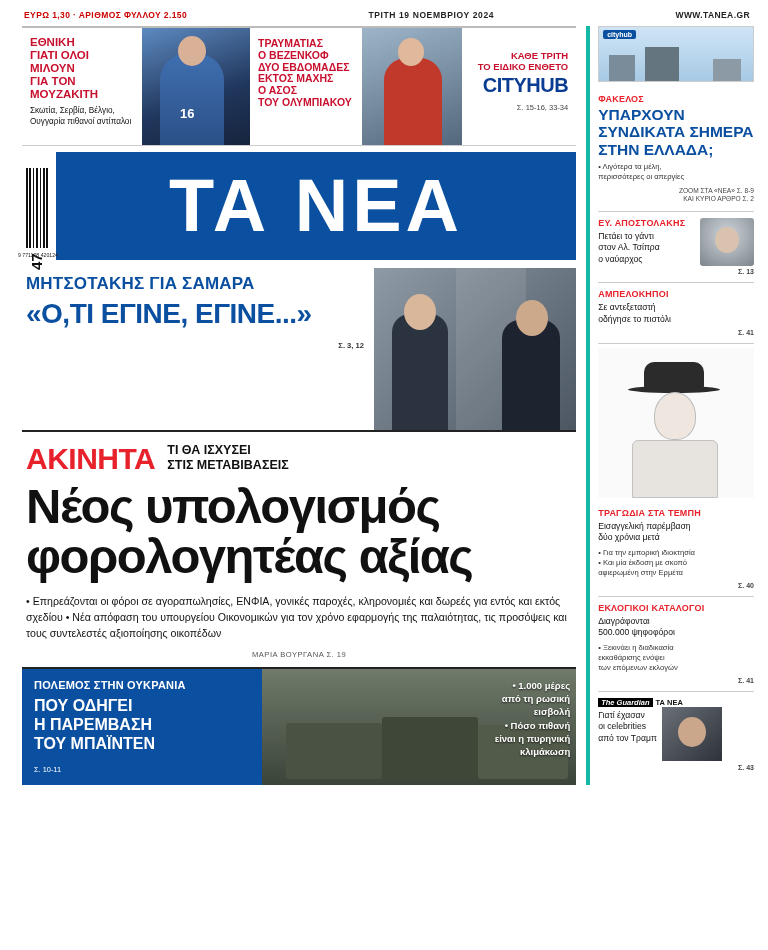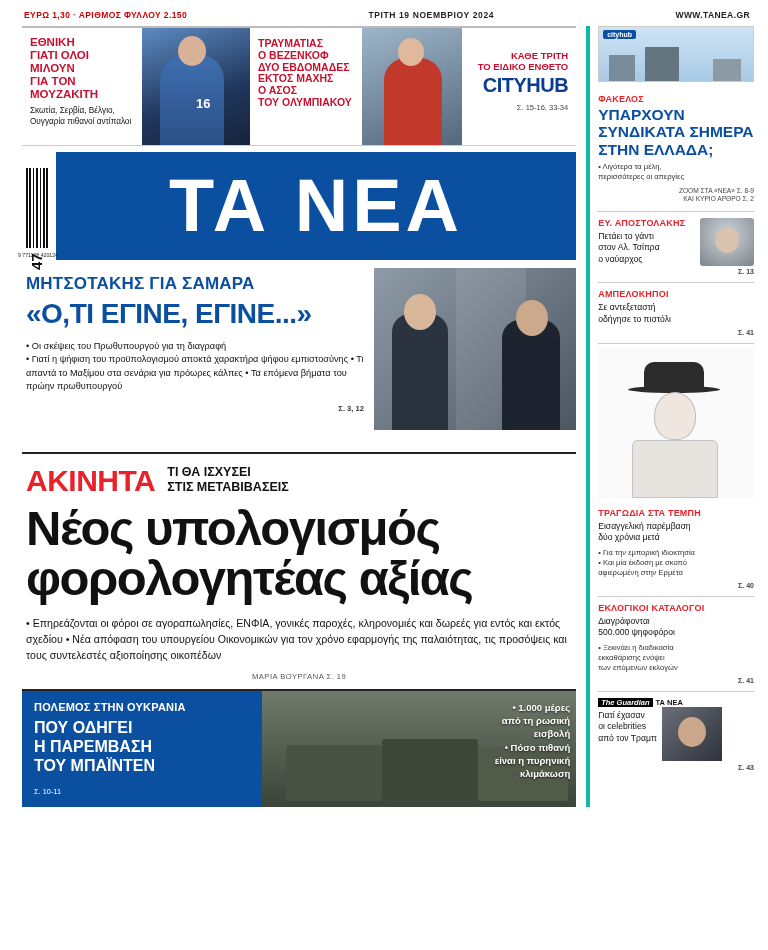--- a/index.html
+++ b/index.html
@@ -33,21 +33,21 @@
     width: 96px; background:#e8222a; color:#fff; position:relative;
     display:flex; align-items:flex-start; justify-content:center; padding-top:4px;
   }
   .onoma .logo { font-size: 21px; font-weight:bold; font-style:italic; letter-spacing:-1px; }
   .sb-text1 { width: 120px; padding: 8px 6px 4px 8px; }
   .sb-text1 .k { color:#c8102e; font-weight:bold; font-size:11.5px; line-height:1.12; }
   .sb-text1 .s { color:#111; font-size:8.2px; line-height:1.25; margin-top:6px; }
   .sb-img1 { width: 108px; background: linear-gradient(160deg,#5d8ac0,#20365c 60%,#16243d); position:relative; overflow:hidden;}
   .sb-img1:after{content:"";position:absolute;left:18px;top:26px;width:64px;height:94px;border-radius:26px 26px 0 0;background:linear-gradient(180deg,#3f6fb0,#2b4f86);}
   .sb-img1:before{content:"";position:absolute;left:36px;top:8px;width:28px;height:30px;border-radius:50%;background:#d8b196;z-index:2;}
-  .sb-num{position:absolute;left:38px;top:68px;color:#fff;font-weight:bold;font-size:13px;z-index:3;margin-left:16px;}
+  .sb-num{position:absolute;left:38px;top:78px;color:#fff;font-weight:bold;font-size:13px;z-index:3;}
   .sb-text2 { width: 112px; padding: 10px 6px 4px 8px; }
   .sb-text2 .k { color:#c8102e; font-weight:bold; font-size:10.5px; line-height:1.12; }
   .sb-img2 { width: 100px; background: linear-gradient(160deg,#9db4c9,#54687d); position:relative; overflow:hidden;}
   .sb-img2:after{content:"";position:absolute;left:22px;top:30px;width:58px;height:90px;border-radius:22px 22px 0 0;background:#c0392b;}
   .sb-img2:before{content:"";position:absolute;left:36px;top:10px;width:26px;height:28px;border-radius:50%;background:#e0b89c;z-index:2;}
   .sb-text3 { flex:1; padding: 22px 8px 4px 10px; text-align:right; }
   .sb-text3 .small { color:#c8102e; font-weight:bold; font-size:9.5px; line-height:1.2;}
   .sb-text3 .big { color:#0a3d91; font-weight:bold; font-size:20px; letter-spacing:-.5px; line-height:1; margin-top:2px;}
   .sb-text3 .pg { color:#444; font-size:7.5px; margin-top:8px; }
 
@@ -60,21 +60,21 @@
   }
   .barcode .bnum { position:absolute; top:100px; left:-4px; width:40px; font-size:5.2px; text-align:center; color:#222;}
   .barcode .vert { position:absolute; top:118px; left:6px; font-size:15px; font-weight:bold; color:#111; transform: rotate(-90deg); transform-origin: left top;}
   .masthead {
     flex:1; background:#0a4fa0; color:#fff; height: 108px;
     display:flex; align-items:center; justify-content:center;
   }
   .masthead .title { font-size: 74px; font-weight: bold; letter-spacing: 4px; line-height:1; }
 
   
-  .lead { display:flex; margin-top:8px; border-bottom: 2px solid #222; padding-bottom:22px;}
+  .lead { display:flex; margin-top:8px; border-bottom: 2px solid #222; padding-bottom:0;}
   .lead-text { width: 352px; padding: 6px 10px 0 4px; }
   .lead-kicker { color:#0a4fa0; font-weight:bold; font-size:17px; letter-spacing:.2px; }
   .lead-head { color:#0a4fa0; font-weight:bold; font-size:28px; margin-top:4px; letter-spacing:-.5px; }
   .lead-bullets { margin-top:10px; font-size:9.2px; line-height:1.45; color:#111; }
   .lead-bullets .pg { color:#333; font-weight:bold; font-size:7.6px; float:right; }
   .lead-img { flex:1; height: 162px; background: linear-gradient(135deg,#8e9aa6,#4b5662); position:relative; overflow:hidden; }
   .lead-img .h1{position:absolute;left:18px;top:46px;width:56px;height:116px;background:#2b3340;border-radius:18px 18px 0 0;}
   .lead-img .f1{position:absolute;left:30px;top:26px;width:32px;height:36px;border-radius:50%;background:#d9b79a;}
   .lead-img .h2{position:absolute;right:16px;top:52px;width:58px;height:110px;background:#1d2430;border-radius:18px 18px 0 0;}
   .lead-img .f2{position:absolute;right:28px;top:32px;width:32px;height:36px;border-radius:50%;background:#cda98c;}
@@ -181,22 +181,20 @@
         </div>
         <div class="masthead">
           <span class="title">ΤΑ ΝΕΑ</span>
         </div>
       </div>
 
       <div class="lead">
         <div class="lead-text">
           <div class="lead-kicker">ΜΗΤΣΟΤΑΚΗΣ ΓΙΑ ΣΑΜΑΡΑ</div>
           <div class="lead-head">«Ο,ΤΙ ΕΓΙΝΕ, ΕΓΙΝΕ...»</div>
-          <div class="lead-bullets" style="white-space:pre-line">• Οι σκέψεις του Πρωθυπουργού για τη διαγραφή
-• Γιατί η ψήφιση του προϋπολογισμού αποκτά χαρακτήρα ψήφου εμπιστοσύνης • Τι απαντά το Μαξίμου στα σενάρια για πρόωρες κάλπες • Τα επόμενα βήματα του πρώην πρωθυπουργού</div>
           <div class="lead-bullets">
               <span class="pg">Σ. 3, 12</span>
             </div>
         </div>
         <div class="lead-img">
           <div class="bg"></div>
           <div class="h1"></div>
           <div class="f1"></div>
           <div class="h2"></div>
           <div class="f2"></div>

